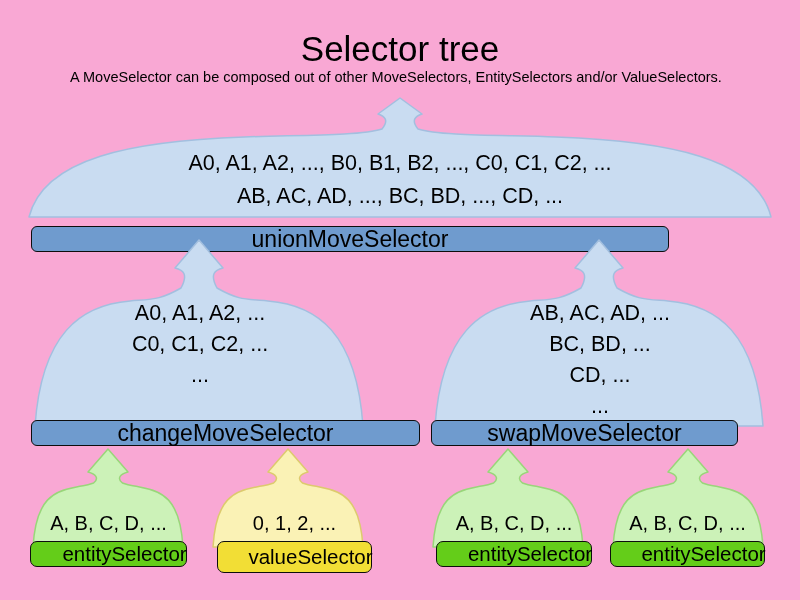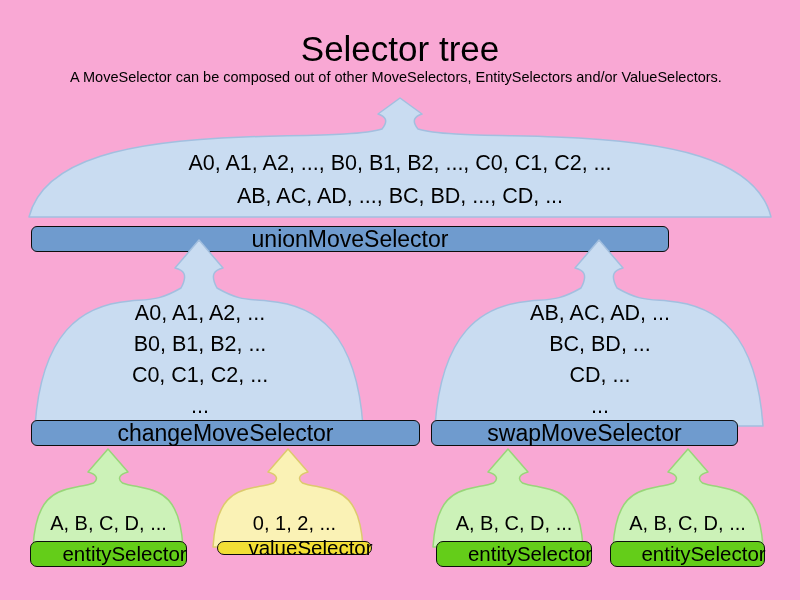--- a/index.html
+++ b/index.html
@@ -52,21 +52,20 @@
   </div>
   <div class="bar blue" style="left:31px;top:226px;width:638px;height:26px;">
     <span>unionMoveSelector</span>
   </div>
 
   <svg class="cloud blue" style="left:35px;top:240px;" width="328" height="186" viewBox="0 0 328 186">
       <path d="M 0 186 C 6.5600000000000005 93 45.92 65 95.11999999999999 61 C 118.08 59 125 60 146 48 C 153.5 34 148.25 30 140 28 L 164 0 L 188 28 C 179.75 30 174.5 34 182 48 C 203 60 209.92000000000002 59 232.88 61 C 282.08 65 321.44 93 328 186 Z"></path>
     </svg>
   <div class="cloud-text midlines" style="left:40px;">
     <span class="line">A0, A1, A2, ...</span>
-    <span class="line">B0, B1, B2, ...</span>
     <span class="line">C0, C1, C2, ...</span>
     <span class="line">...</span>
   </div>
   <div class="bar blue" style="left:31px;top:420px;width:389px;height:26px;">
     <span>changeMoveSelector</span>
   </div>
 
   <svg class="cloud blue" style="left:435px;top:240px;" width="328" height="186" viewBox="0 0 328 186">
       <path d="M 0 186 C 6.5600000000000005 93 45.92 65 95.11999999999999 61 C 118.08 59 125 60 146 48 C 153.5 34 148.25 30 140 28 L 164 0 L 188 28 C 179.75 30 174.5 34 182 48 C 203 60 209.92000000000002 59 232.88 61 C 282.08 65 321.44 93 328 186 Z"></path>
     </svg>
@@ -89,21 +88,21 @@
   <div class="bar green small" style="left:30px;top:541px;width:157px;height:26px;">
     <span>entitySelector</span>
   </div>
 
   <svg class="cloud yellow" style="left:213px;top:449px;" width="150" height="98" viewBox="0 0 150 98">
       <path d="M 0 98 C 3 49 21.000000000000004 42 43.5 38 C 54 36 52.05 37 60.6 34 C 66.6 29 62.4 25 55 23 L 75 0 L 95 23 C 87.6 25 83.4 29 89.4 34 C 97.95 37 96 36 106.5 38 C 129 42 147 49 150 98 Z"></path>
     </svg>
   <div class="cloud-text bottomline" style="left:217px;width:155px;">
     <span class="line">0, 1, 2, ...</span>
   </div>
-  <div class="bar yellow small" style="left:217px;top:541px;width:155px;height:14px;border-radius:10px;">
+  <div class="bar yellow small" style="left:217px;top:541px;width:155px;height:32px;">
     <span>valueSelector</span>
   </div>
 
   <svg class="cloud green" style="left:433px;top:449px;" width="150" height="98" viewBox="0 0 150 98">
       <path d="M 0 98 C 3 49 21.000000000000004 42 43.5 38 C 54 36 52.05 37 60.6 34 C 66.6 29 62.4 25 55 23 L 75 0 L 95 23 C 87.6 25 83.4 29 89.4 34 C 97.95 37 96 36 106.5 38 C 129 42 147 49 150 98 Z"></path>
     </svg>
   <div class="cloud-text bottomline" style="left:436px;width:156px;">
     <span class="line">A, B, C, D, ...</span>
   </div>
   <div class="bar green small" style="left:436px;top:541px;width:156px;height:26px;">

